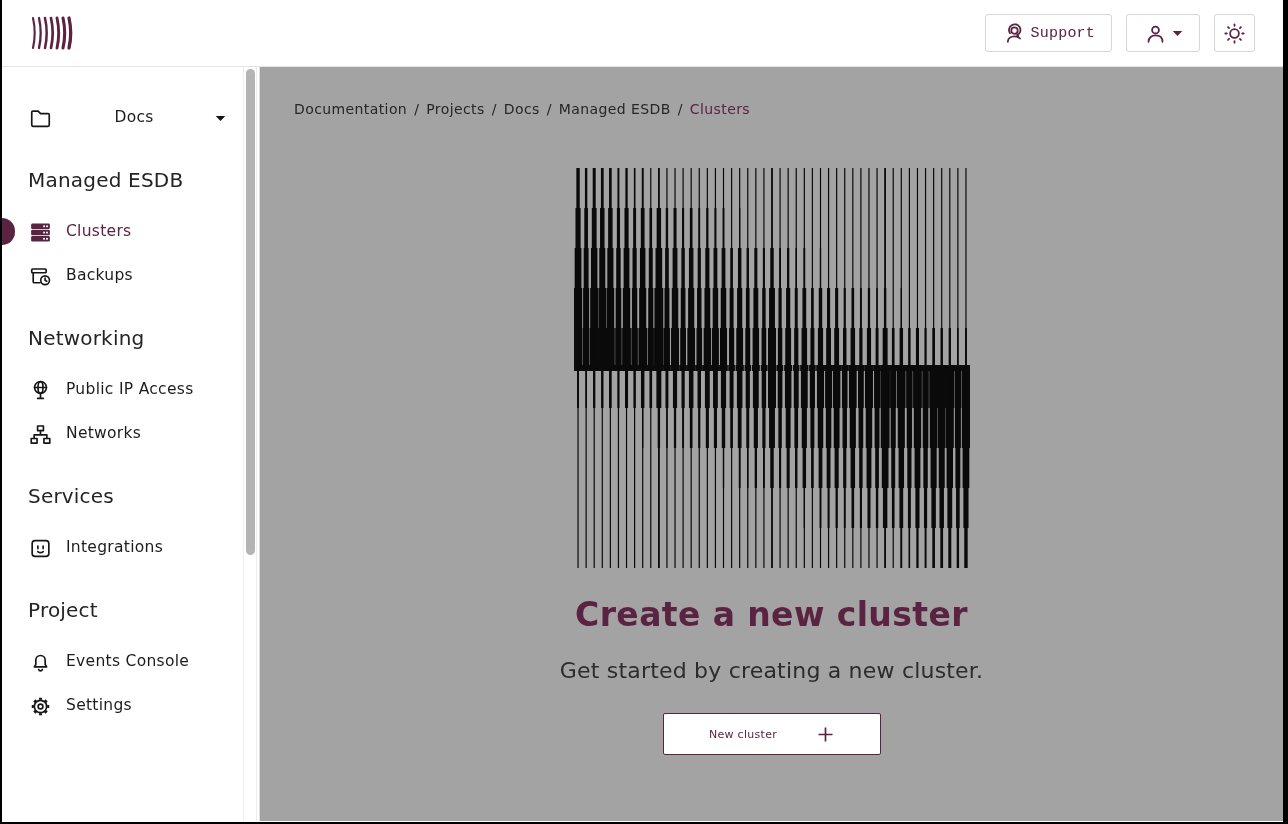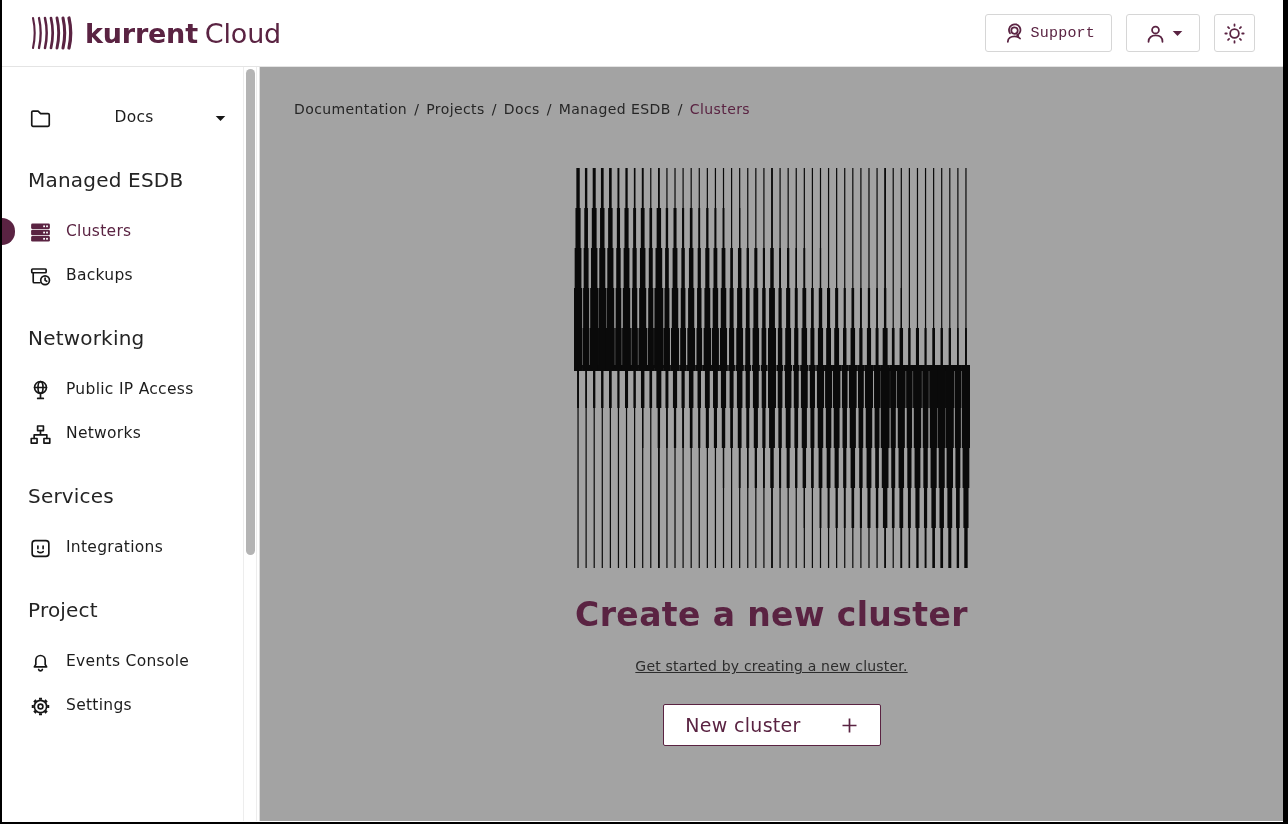--- a/index.html
+++ b/index.html
@@ -73,25 +73,25 @@
     margin:34px 0 0 34px;font-size:14px;font-weight:500;letter-spacing:0.4px;color:#262626;
   }
   .crumb{cursor:pointer;}
   .crumb.current{color:var(--brand);cursor:default;}
   .crumb-sep{margin:0 7px;color:#262626;}
   .illustration{width:396px;height:402px;margin:50px auto 0;display:block;}
   .page-title{
     margin:26px 0 0;text-align:center;font-size:33px;font-weight:700;
     color:var(--brand);letter-spacing:0.4px;
   }
-  .page-sub{margin:24px 0 0;text-align:center;font-size:14px;color:#2c2c2c;letter-spacing:0.2px;text-decoration:underline;}
+  .page-sub{margin:24px 0 0;text-align:center;font-size:22px;color:#2c2c2c;letter-spacing:0.2px;}
   .cta{
     margin:30px auto 4px;width:218px;height:42px;display:flex;align-items:center;
     justify-content:center;gap:40px;border:1.5px solid var(--brand);border-radius:2px;
-    background:#fff;color:var(--brand);font-size:19px;font-weight:500;cursor:pointer;
+    background:#fff;color:var(--brand);font-size:11px;font-weight:500;cursor:pointer;
     font-family:inherit;letter-spacing:0.3px;
   }
   svg{display:block;}
   .stroke-ic{stroke:#161616;stroke-width:1.6;fill:none;stroke-linecap:round;stroke-linejoin:round;}
   .stroke-brand{stroke:var(--brand);stroke-width:1.7;fill:none;stroke-linecap:round;stroke-linejoin:round;}
 </style>
 </head>
 <body>
 
 <div class="header">
@@ -100,21 +100,20 @@
       <g stroke="#5a2342" fill="none" stroke-linecap="round">
         <path d="M3,34 Q6.4,19 3,4" stroke-width="2.1"></path>
         <path d="M9,34 Q12.4,19 9,4" stroke-width="2.3"></path>
         <path d="M15,34 Q18.4,19 15,4" stroke-width="2.5"></path>
         <path d="M21,34 Q24.4,19 21,4" stroke-width="2.7"></path>
         <path d="M27,34 Q30.4,19 27,4" stroke-width="2.9"></path>
         <path d="M33,34 Q36.4,19 33,4" stroke-width="3.1"></path>
         <path d="M39,34 Q42.4,19 39,4" stroke-width="3.3"></path>
       </g>
     </svg>
-    <div class="logo-text"><span class="logo-brand">kurrent</span><span class="logo-product">Cloud</span></div>
   </div>
   <div class="hdr-right">
     <button class="hdr-btn">
       <svg class="icon24" width="24" height="24" viewBox="0 0 24 24">
         <g class="stroke-brand">
           <path d="M5.6,20 c0,-3.4 2.9,-5.2 6.4,-5.2 2.2,0 4.1,0.7 5.3,2"></path>
           <circle cx="12" cy="9.2" r="3.1"></circle>
           <path d="M7.7,11.8 A5.5,5.5 0 1 1 14.6,13.6"></path>
         </g>
         <circle cx="15.3" cy="14.3" r="1.2" fill="#5a2342"></circle>

